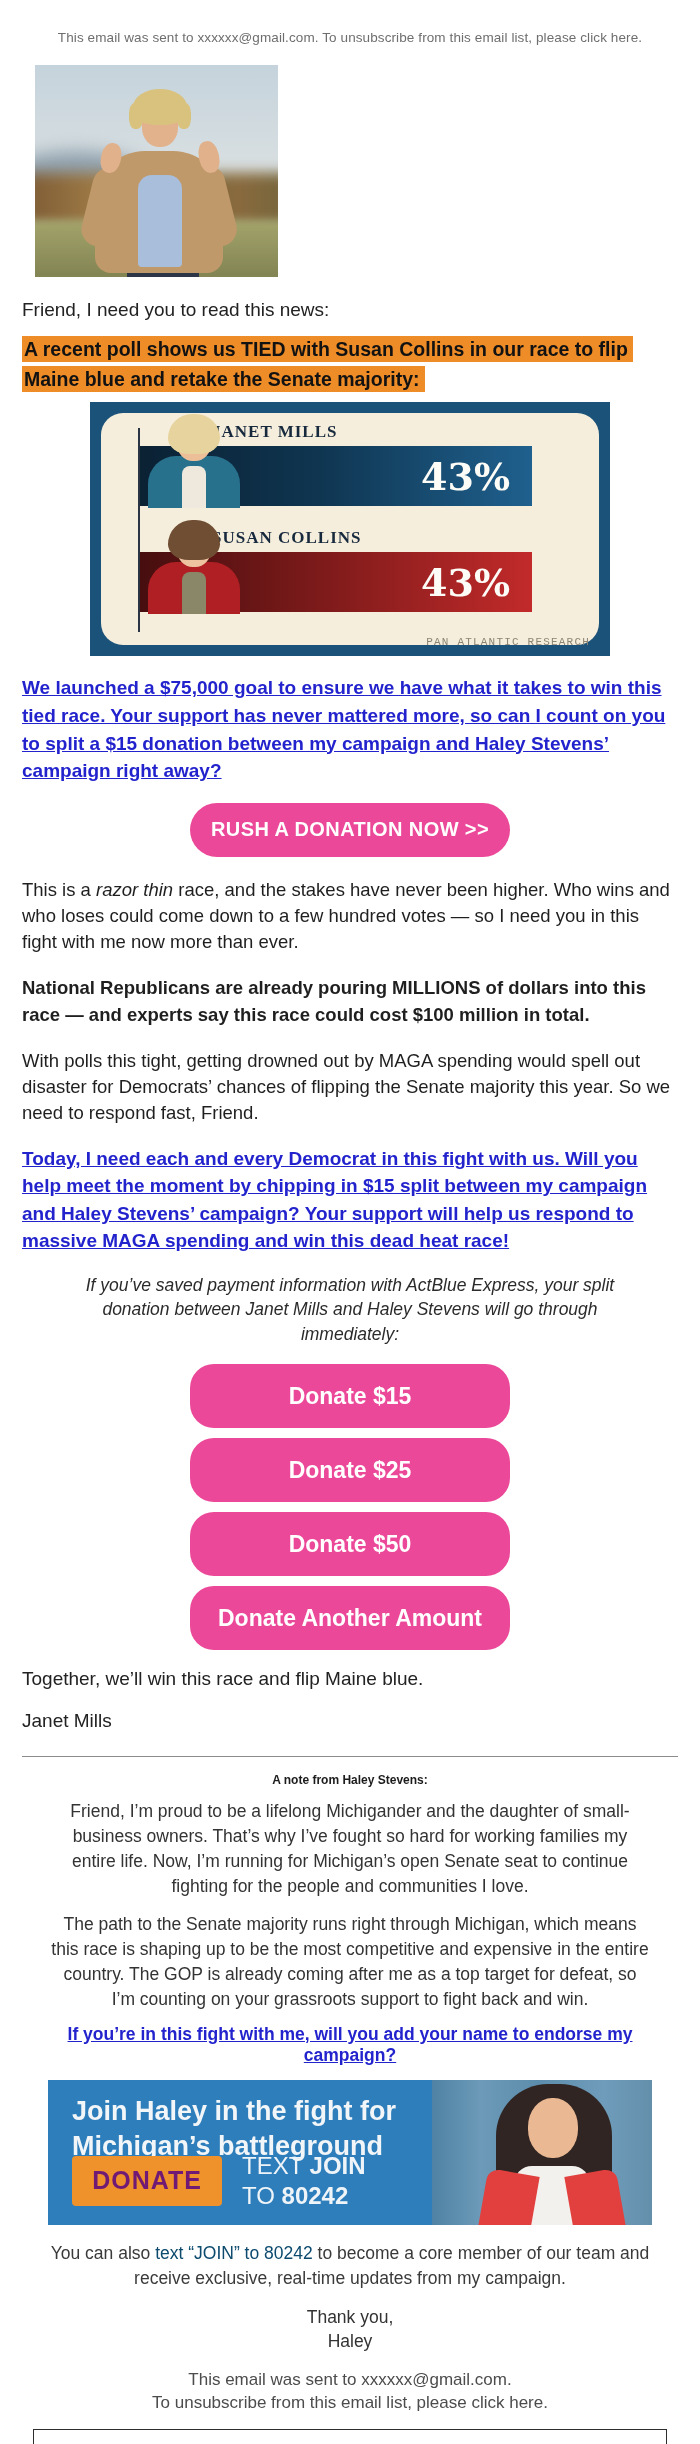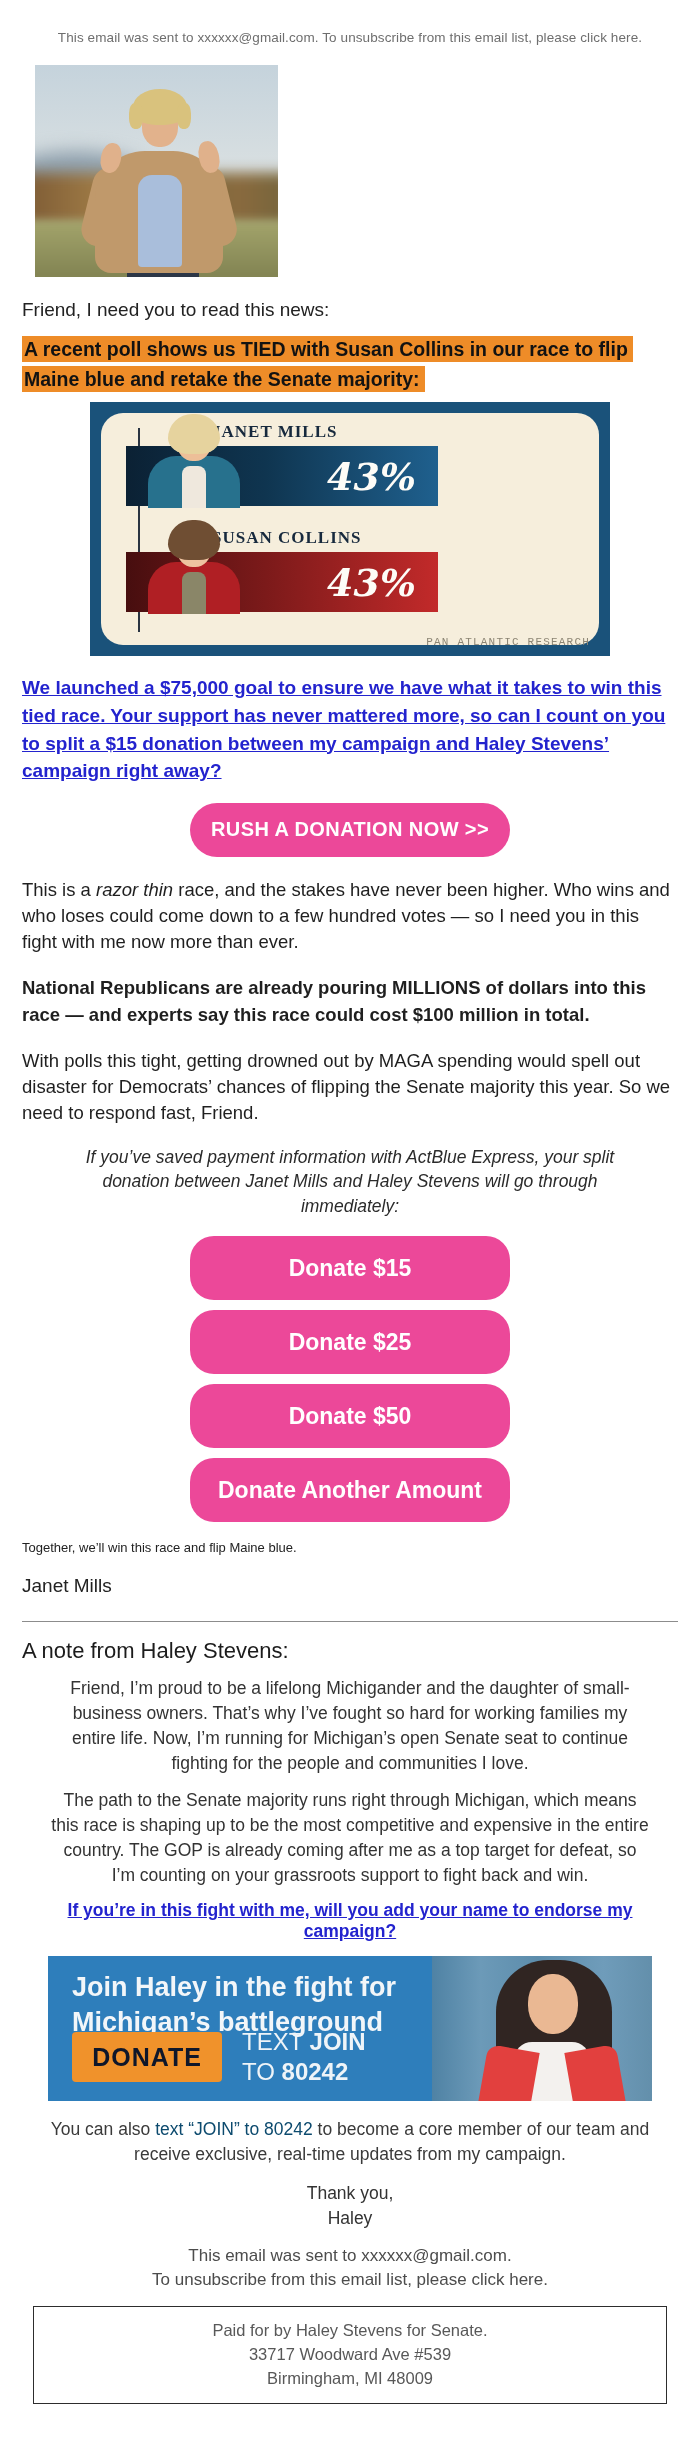--- a/index.html
+++ b/index.html
@@ -37,21 +37,21 @@
   .headline .hl { background:#ee8c28; padding:2px 5px 2px 2px; -webkit-box-decoration-break:clone; box-decoration-break:clone; }
 
   
   .poll { position:relative; width:520px; height:254px; margin:8px 0 0 68px; background:#1a527a; }
   .poll .panel { position:absolute; left:11px; top:11px; right:11px; bottom:11px; background:#f6eedc; border-radius:22px; }
   .poll .axis { position:absolute; left:48px; top:26px; bottom:24px; width:2px; background:#2a3442; }
   .poll .cand-label { position:absolute; font-family:"Liberation Serif", serif; font-weight:bold;
                       font-size:17px; letter-spacing:1px; color:#17293d; }
   .poll .label-janet { left:122px; top:20px; }
   .poll .label-susan { left:122px; top:126px; }
-  .poll .bar { position:absolute; left:36px; width:312px; height:60px;font-style:italic; }
+  .poll .bar { position:absolute; left:50px; width:392px; height:60px; }
   .poll .bar-janet { top:44px; background:linear-gradient(90deg,#0b2134,#0f3550 45%,#1f608e); }
   .poll .bar-susan { top:150px; background:linear-gradient(90deg,#470e0f,#7c1a1a 45%,#c22a2a); }
   .poll .pct { position:absolute; right:22px; top:50%; transform:translateY(-50%);
                font-family:"DejaVu Serif", serif; font-weight:bold; font-size:38px; color:#fdfcf7; }
   .poll .source { position:absolute; right:20px; bottom:8px; font-family:Liberation Mono, monospace;
                   font-size:11px; letter-spacing:1.2px; color:#8b8473; }
   .av { position:absolute; width:94px; height:94px; z-index:2; overflow:visible; }
   .av-janet { left:58px; top:12px; }
   .av-susan { left:58px; top:118px; }
   .av .body { position:absolute; left:0; top:42px; width:92px; height:52px; border-radius:28px 28px 0 0; }
@@ -76,45 +76,45 @@
 
   .para { margin-top:20px; font-size:18.5px; line-height:1.42; color:#1f1f1f; }
   .para.bold { font-weight:bold; }
 
   .actblue { margin-top:18px; text-align:center; font-style:italic; font-size:17.5px; line-height:1.4; color:#2b2b2b; padding:0 30px; }
 
   .donate-stack { margin-top:14px; }
   .donate-btn { height:64px; border-radius:24px; font-size:23px; }
   .donate-btn + .donate-btn { margin-top:10px; }
 
-  .closing { margin-top:18px; font-size:13px; color:#222; }
+  .closing { margin-top:18px; font-size:19px; color:#222; }
   .signature { margin-top:20px; font-size:19px; color:#222; }
 
   hr.divider { margin:24px 0 0 0; border:none; border-top:1px solid #8c8c8c; }
 
-  .note-title { margin-top:16px; text-align:left; font-weight:normal; font-size:22px; color:#1c1c1c; }
+  .note-title { margin-top:16px; text-align:center; font-weight:bold; font-size:12px; color:#1c1c1c; }
   .note-para { margin-top:12px; text-align:center; font-size:17.5px; line-height:1.43; color:#333; padding:0 28px; }
   .endorse { display:block; margin-top:12px; text-align:center; font-size:17.5px; font-weight:bold;
              color:#2323ce; text-decoration:underline; cursor:pointer; }
 
   
   .banner { position:relative; margin:14px auto 0 auto; width:604px; height:145px;
             background:#2e7ebb; overflow:hidden; cursor:pointer; }
   .banner .photo { position:absolute; right:0; top:0; width:220px; height:100%;
             background:linear-gradient(90deg,#4f82a4 0%,#6c9ab8 22%,#5d8dac 48%,#6f9cba 78%,#638fab 100%); }
   .banner .photo .hair { position:absolute; right:40px; top:4px; width:116px; height:150px; background:#302522; border-radius:52px 52px 18px 18px; }
   .banner .photo .face { position:absolute; right:74px; top:18px; width:50px; height:60px; background:#eab893; border-radius:48%; }
   .banner .photo .blouse { position:absolute; right:62px; top:86px; width:76px; height:60px; background:#f3f1ee; border-radius:18px 18px 0 0; }
   .banner .photo .lapel-l { position:absolute; right:118px; top:92px; width:52px; height:70px; background:#e2403e; border-radius:12px 0 0 0; transform:rotate(10deg); }
   .banner .photo .lapel-r { position:absolute; right:30px; top:92px; width:52px; height:70px; background:#e2403e; border-radius:0 12px 0 0; transform:rotate(-10deg); }
   .banner .headline2 { position:absolute; left:24px; top:14px; width:375px; color:#f2f6f9;
             font-size:27px; font-weight:bold; line-height:1.3; }
   .banner .cta-row { position:absolute; left:24px; bottom:14px; display:flex; align-items:center; }
   .banner .donate-box { width:150px; height:50px; background:#f0922b; border:none; border-radius:4px; cursor:pointer;
-            color:#0f172a; font-family:"Liberation Sans", sans-serif; font-weight:bold; font-size:25px; letter-spacing:1px; }
+            color:#701a75; font-family:"Liberation Sans", sans-serif; font-weight:bold; font-size:25px; letter-spacing:1px; }
   .banner .textjoin { margin-left:20px; color:#eef4f8; font-size:24px; line-height:1.25; }
   .banner .textjoin b { font-weight:bold; }
 
   .postscript { margin-top:16px; text-align:center; font-size:17.5px; line-height:1.43; color:#3a3a3a; padding:0 6px; }
   .postscript .orange { color:#0c4a6e; }
 
   .signoff { margin-top:14px; text-align:center; font-size:17.5px; line-height:1.4; color:#333; }
   .sent-footer { margin-top:14px; text-align:center; font-size:17px; line-height:1.4; color:#4c4c4c; }
   .sent-footer .clickable { cursor:pointer; }
 
@@ -179,20 +179,21 @@
   <a class="link-para">We launched a $75,000 goal to ensure we have what it takes to win this tied race. Your support has never mattered more, so can I count on you to split a $15 donation between my campaign and Haley Stevens’ campaign right away?</a>
 
   <button class="pill rush">RUSH A DONATION NOW &gt;&gt;</button>
 
   <p class="para"><span>This is a </span><i>razor thin</i><span> race, and the stakes have never been higher. Who wins and who loses could come down to a few hundred votes — so I need you in this fight with me now more than ever.</span></p>
 
   <p class="para bold">National Republicans are already pouring MILLIONS of dollars into this race — and experts say this race could cost $100 million in total.</p>
 
   <p class="para">With polls this tight, getting drowned out by MAGA spending would spell out disaster for Democrats’ chances of flipping the Senate majority this year. So we need to respond fast, Friend.</p>
 
+  <a class="link-para">Today, I need each and every Democrat in this fight with us. Will you help meet the moment by chipping in $15 split between my campaign and Haley Stevens’ campaign? Your support will help us respond to massive MAGA spending and win this dead heat race!</a>
 
   <p class="actblue">If you’ve saved payment information with ActBlue Express, your split donation between Janet Mills and Haley Stevens will go through immediately:</p>
 
   <div class="donate-stack">
     <button class="pill donate-btn">Donate $15</button>
     <button class="pill donate-btn">Donate $25</button>
     <button class="pill donate-btn">Donate $50</button>
     <button class="pill donate-btn">Donate Another Amount</button>
   </div>
 

